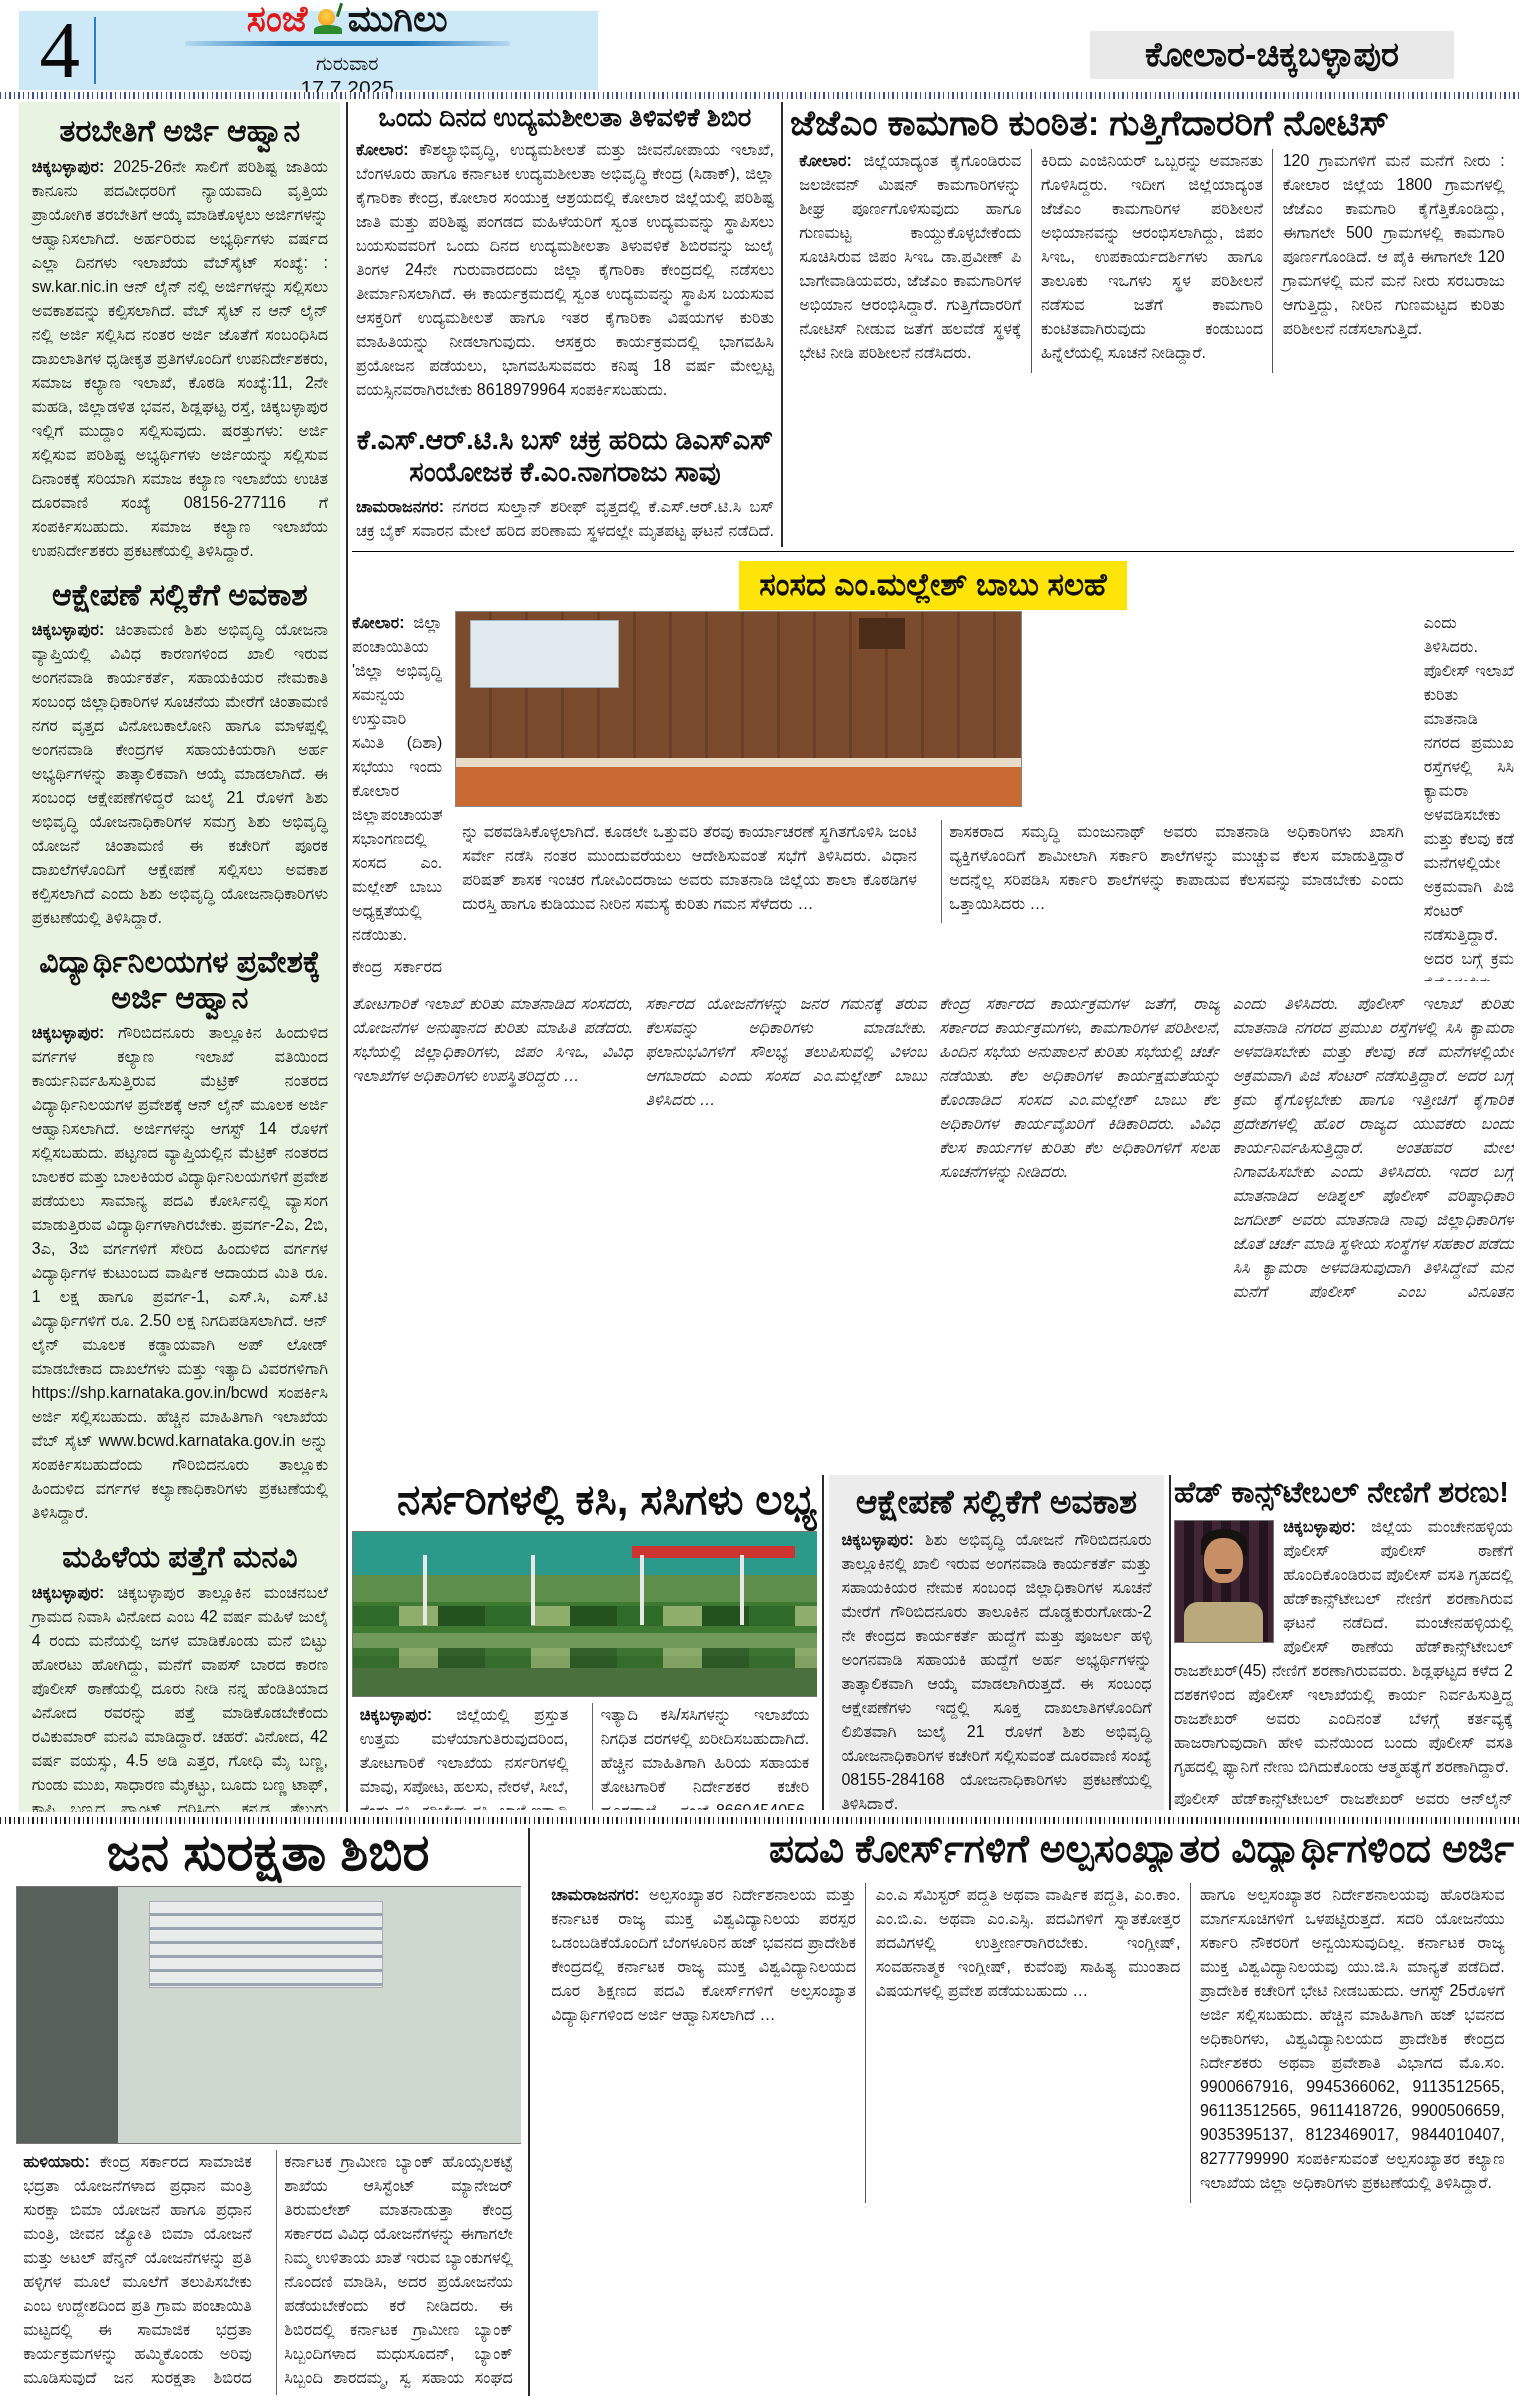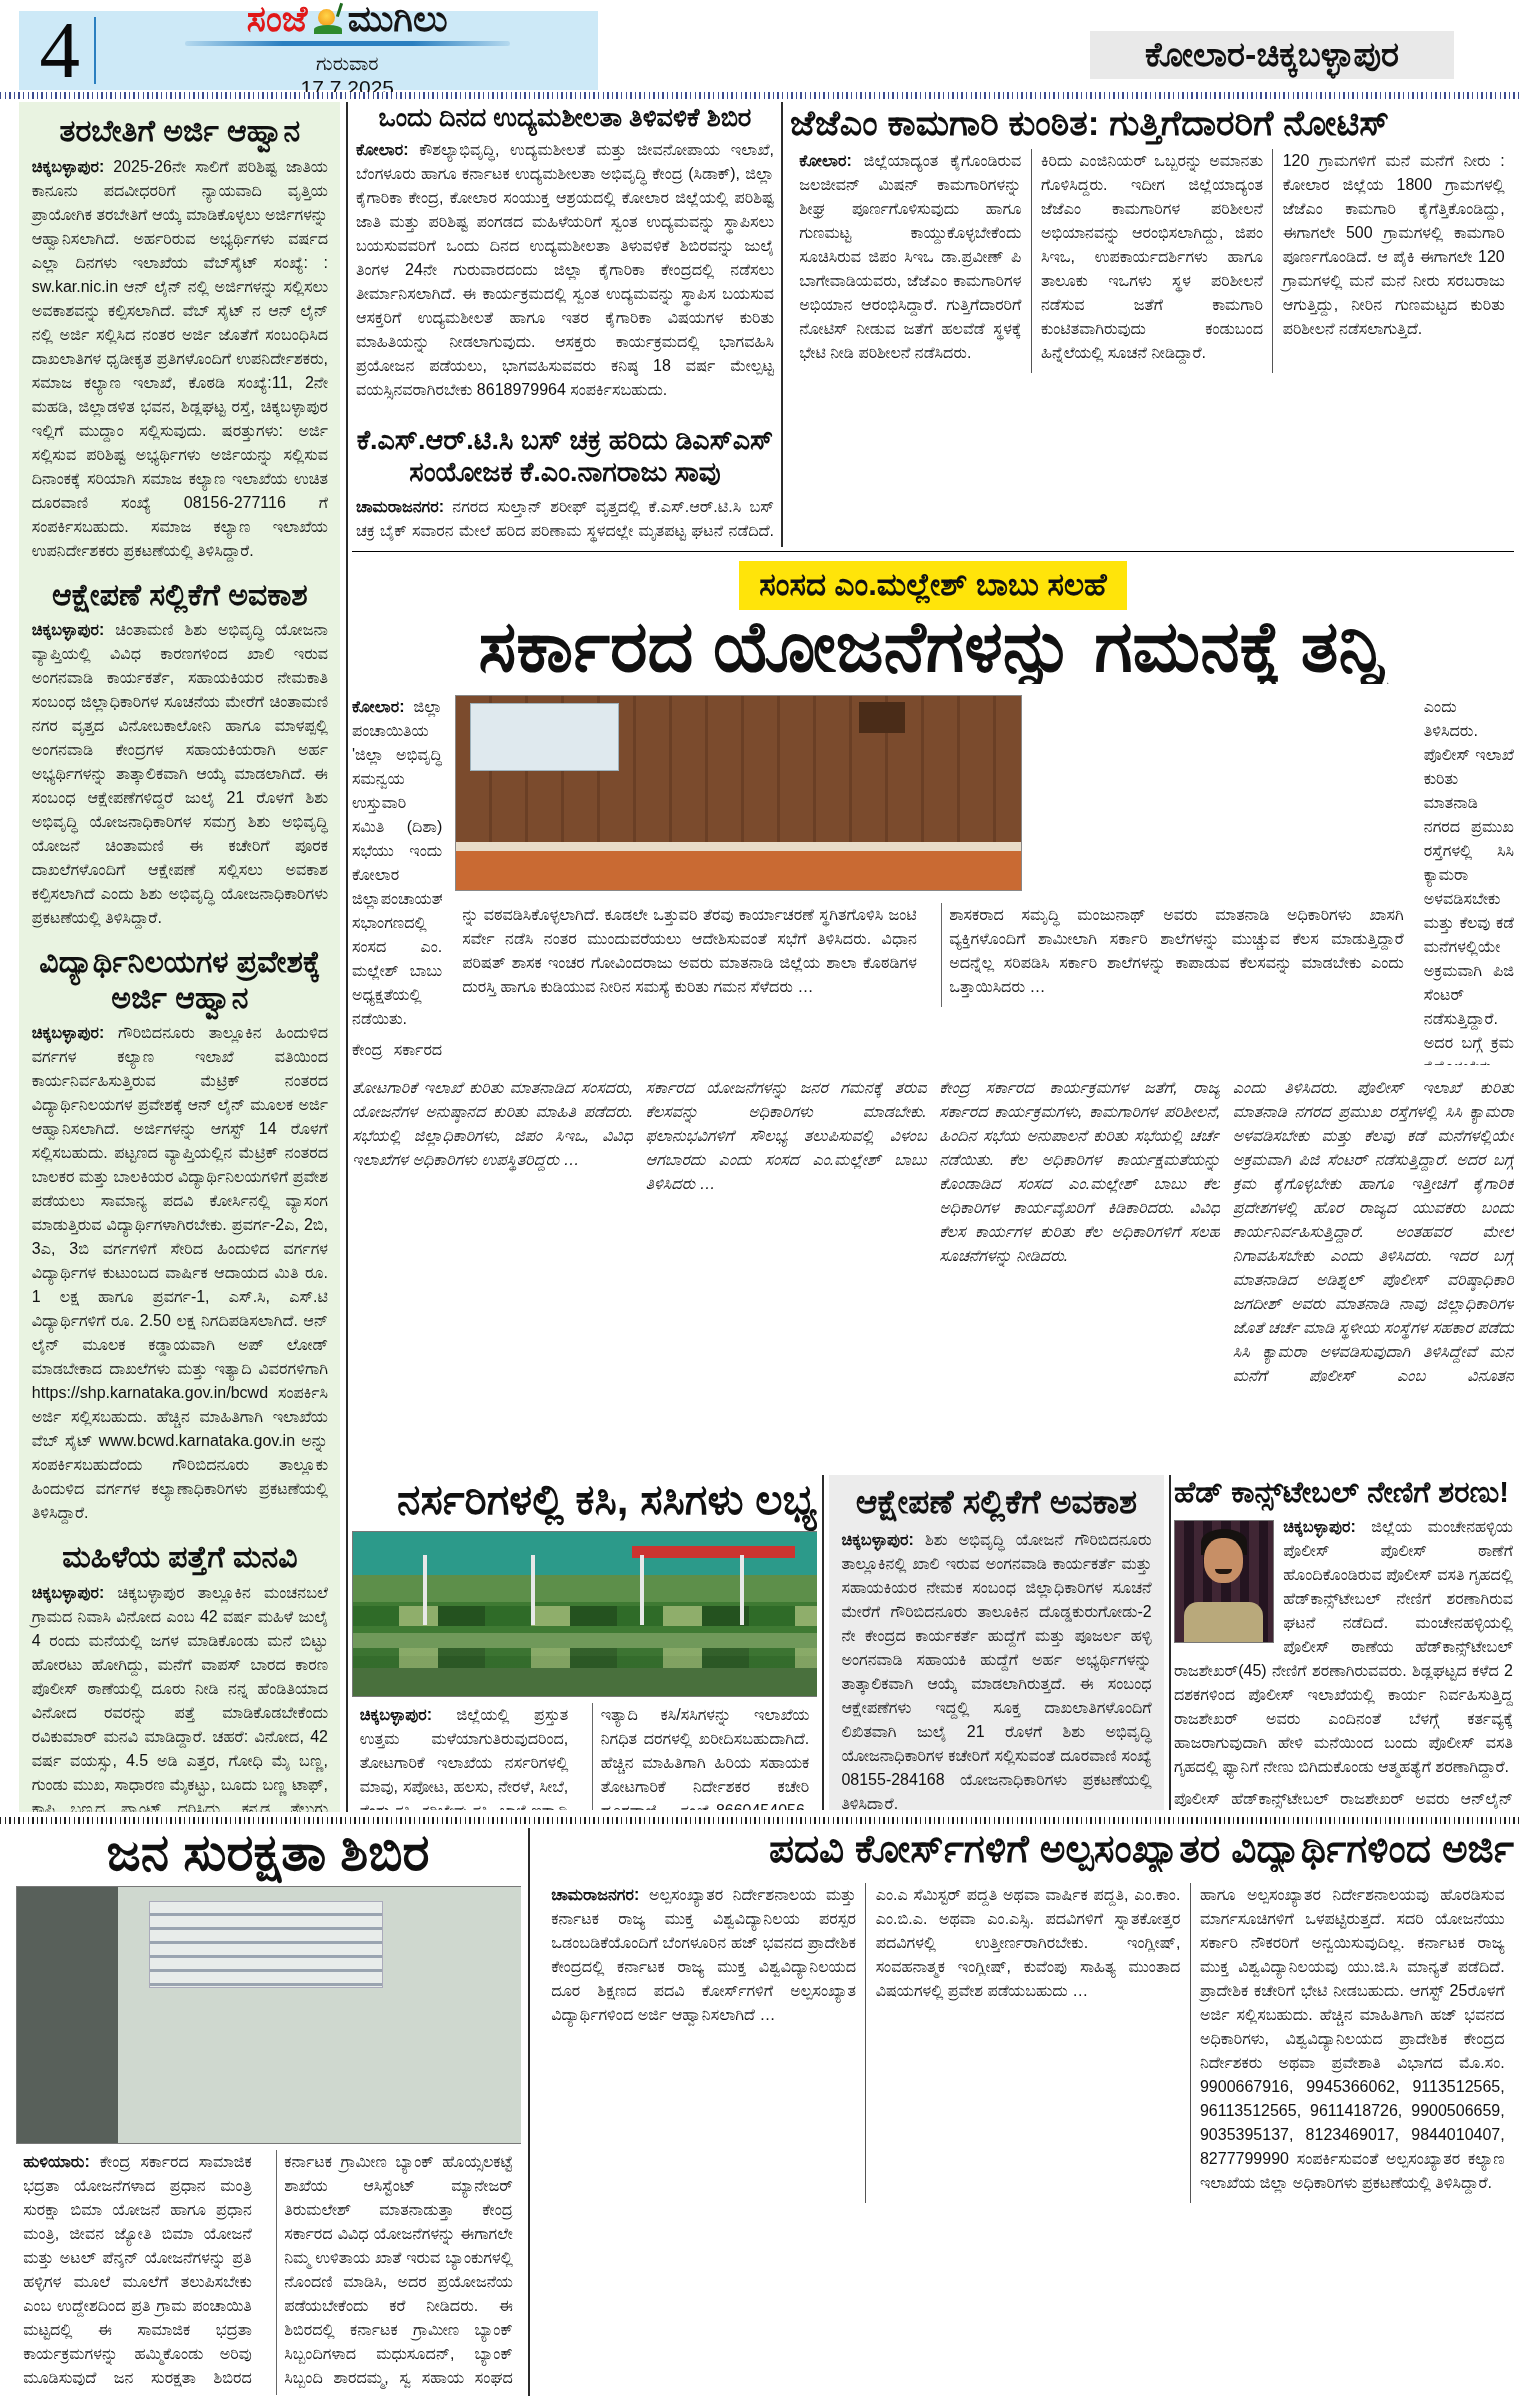--- a/index.html
+++ b/index.html
@@ -199,21 +199,20 @@
       <div>
           <p><span>120 ಗ್ರಾಮಗಳಿಗೆ ಮನೆ ಮನೆಗೆ ನೀರು : ಕೋಲಾರ ಜಿಲ್ಲೆಯ 1800 ಗ್ರಾಮಗಳಲ್ಲಿ ಜೆಜೆಎಂ ಕಾಮಗಾರಿ ಕೈಗೆತ್ತಿಕೊಂಡಿದ್ದು, ಈಗಾಗಲೇ 500 ಗ್ರಾಮಗಳಲ್ಲಿ ಕಾಮಗಾರಿ ಪೂರ್ಣಗೊಂಡಿದೆ. ಆ ಪೈಕಿ ಈಗಾಗಲೇ 120 ಗ್ರಾಮಗಳಲ್ಲಿ ಮನೆ ಮನೆ ನೀರು ಸರಬರಾಜು ಆಗುತ್ತಿದ್ದು, ನೀರಿನ ಗುಣಮಟ್ಟದ ಕುರಿತು ಪರಿಶೀಲನೆ ನಡೆಸಲಾಗುತ್ತಿದೆ.</span></p>
         </div>
     </div>
   </div>
 
   <div id="disha">
     <div id="kicker-row">
       <span id="kicker">ಸಂಸದ ಎಂ.ಮಲ್ಲೇಶ್ ಬಾಬು ಸಲಹೆ</span>
     </div>
-    <div id="disha-headline">ಸರ್ಕಾರದ ಯೋಜನೆಗಳನ್ನು ಗಮನಕ್ಕೆ ತನ್ನಿ</div>
     <div id="disha-row1">
       <div id="disha-colA" class="body">
         <p><b class="dl">ಕೋಲಾರ:</b> <span>ಜಿಲ್ಲಾ ಪಂಚಾಯಿತಿಯ 'ಜಿಲ್ಲಾ ಅಭಿವೃದ್ಧಿ ಸಮನ್ವಯ ಉಸ್ತುವಾರಿ ಸಮಿತಿ (ದಿಶಾ) ಸಭೆಯು ಇಂದು ಕೋಲಾರ ಜಿಲ್ಲಾಪಂಚಾಯತ್ ಸಭಾಂಗಣದಲ್ಲಿ ಸಂಸದ ಎಂ. ಮಲ್ಲೇಶ್ ಬಾಬು ಅಧ್ಯಕ್ಷತೆಯಲ್ಲಿ ನಡೆಯಿತು.</span></p>
         <p>ಕೇಂದ್ರ ಸರ್ಕಾರದ ಕಾರ್ಯಕ್ರಮಗಳ ಜತೆಗೆ, ರಾಜ್ಯ ಸರ್ಕಾರದ ಕಾರ್ಯಕ್ರಮಗಳು, ಕಾಮಗಾರಿಗಳ ಪರಿಶೀಲನೆ, ಹಿಂದಿನ ಸಭೆಯ ಅನುಪಾಲನೆ ಕುರಿತು ಸಭೆಯಲ್ಲಿ ಚರ್ಚೆ ನಡೆಯಿತು. ಕೆಲ ಅಧಿಕಾರಿಗಳ ಕಾರ್ಯಕ್ಷಮತೆಯನ್ನು ಕೊಂಡಾಡಿದ ಸಂಸದ ಎಂ.ಮಲ್ಲೇಶ್ ಬಾಬು ಕೆಲ ಅಧಿಕಾರಿಗಳ ಕಾರ್ಯವೈಖರಿಗೆ ಕಿಡಿಕಾರಿದರು. ವಿವಿಧ ಕೆಲಸ ಕಾರ್ಯಗಳ ಕುರಿತು ಕೆಲ ಅಧಿಕಾರಿಗಳಿಗೆ ಸಲಹೆ ಸೂಚನೆಗಳನ್ನು ನೀಡಿದರು.</p>
 
       </div>
       <div id="disha-midphoto-col">
         <div id="disha-photo">
           <span class="screen"></span>
           <span class="crest"></span>

